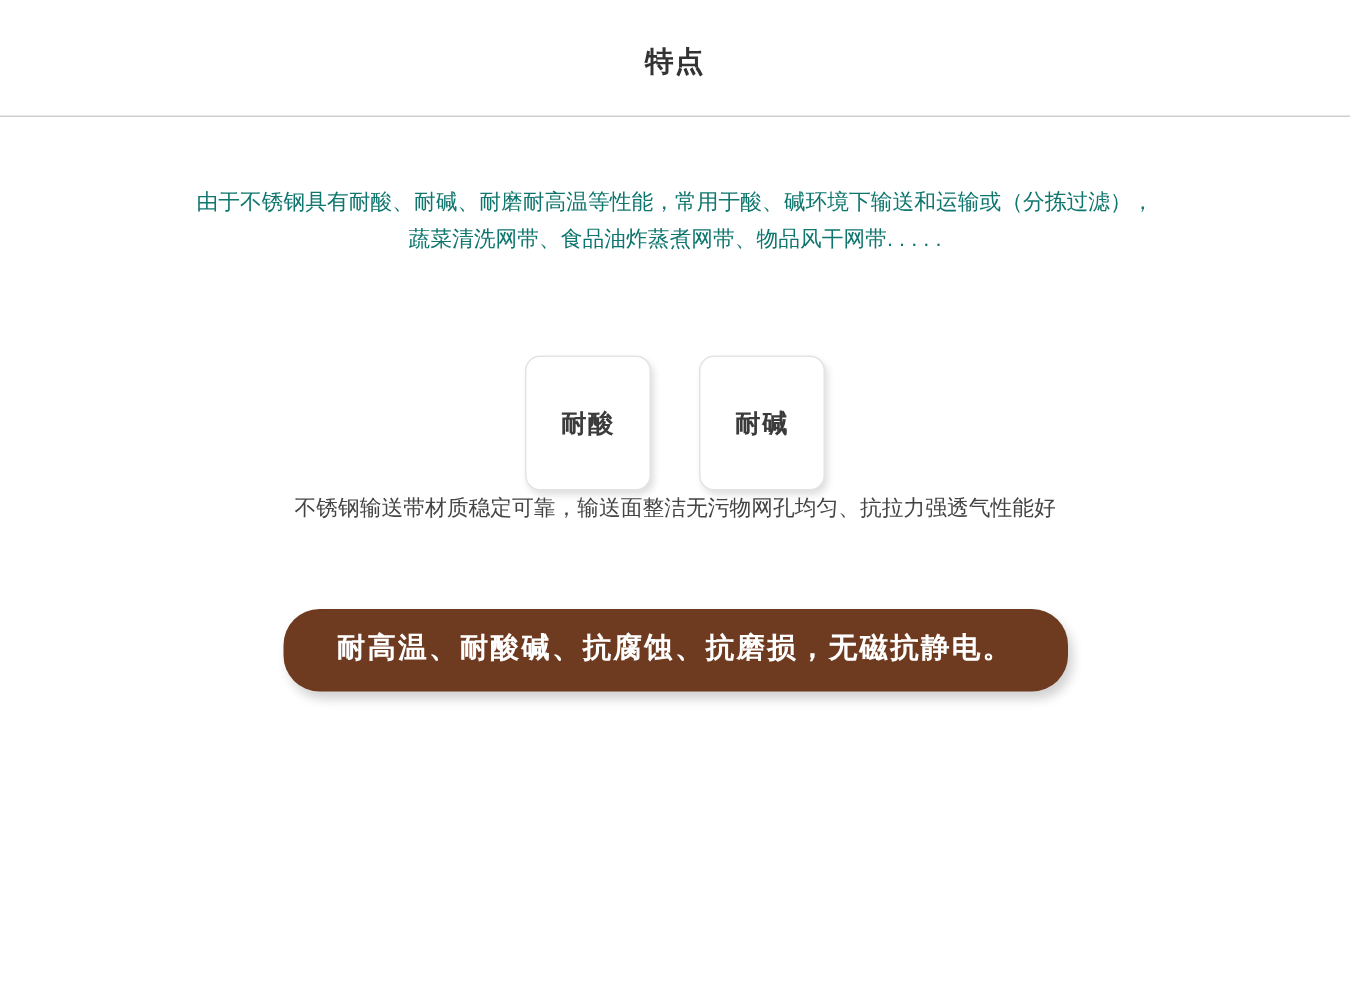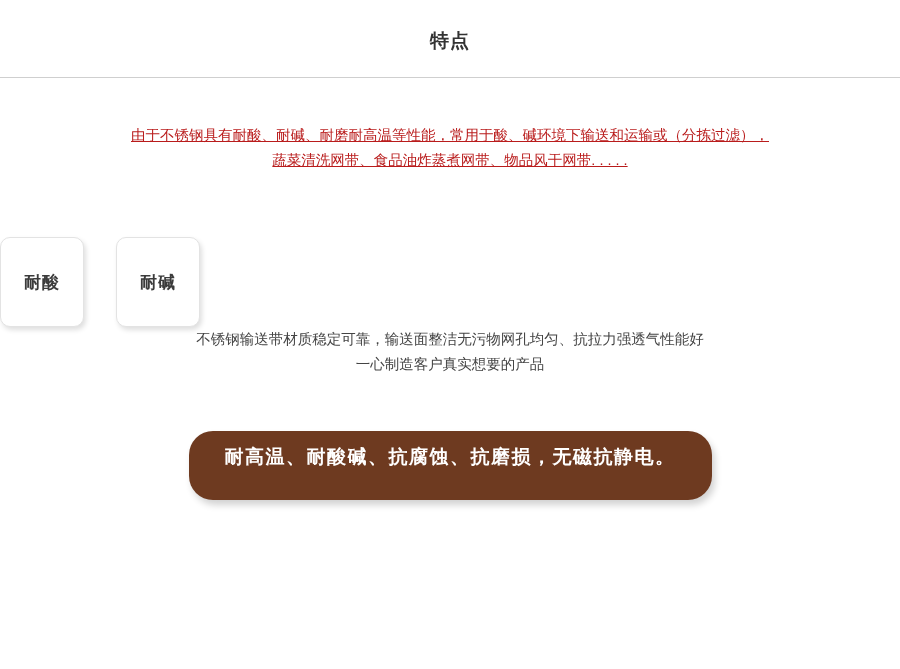--- a/index.html
+++ b/index.html
@@ -38,31 +38,31 @@
     background: #cfcfcf;
     width: 100%;
   }
 
   
   .intro {
     margin-top: 45px;
     text-align: center;
     font-size: 14.5px;
     line-height: 25px;
-    color: #b91c1c;
-    text-decoration: underline;
+    color: #0f766e;
   }
   .intro div {
     white-space: nowrap;
   }
 
   
   .cards {
     margin-top: 64px;
     display: flex;
+    justify-content: center;
     gap: 32px;
   }
   .card {
     width: 82px;
     height: 88px;
     background: #ffffff;
     border: 1px solid #e3e3e3;
     border-radius: 10px;
     box-shadow: 2px 3px 5px rgba(0,0,0,0.13);
     display: flex;
@@ -93,21 +93,21 @@
     display: flex;
     justify-content: center;
   }
   .banner {
     position: relative;
     background: #6e3a20;
     color: #ffffff;
     font-size: 19px;
     font-weight: bold;
     letter-spacing: 1.5px;
-    padding: 13px 36px 30px 36px;
+    padding: 13px 36px 16px 36px;
     border-radius: 24px;
     box-shadow: 3px 5px 7px rgba(0,0,0,0.18);
     white-space: nowrap;
   }
 </style>
 </head>
 <body>
 
 <div class="page">
 
@@ -125,20 +125,19 @@
     <div class="card">
       <span class="card-label">耐酸</span>
     </div>
     <div class="card">
       <span class="card-label">耐碱</span>
     </div>
   </div>
 
   <div class="details">
     <div>不锈钢输送带材质稳定可靠，输送面整洁无污物网孔均匀、抗拉力强透气性能好</div>
-    <div>一心制造客户真实想要的产品</div>
   </div>
 
   <div class="banner-wrap">
     <div class="banner">耐高温、耐酸碱、抗腐蚀、抗磨损，无磁抗静电。</div>
   </div>
 
 </div>
 
 </body></html>

